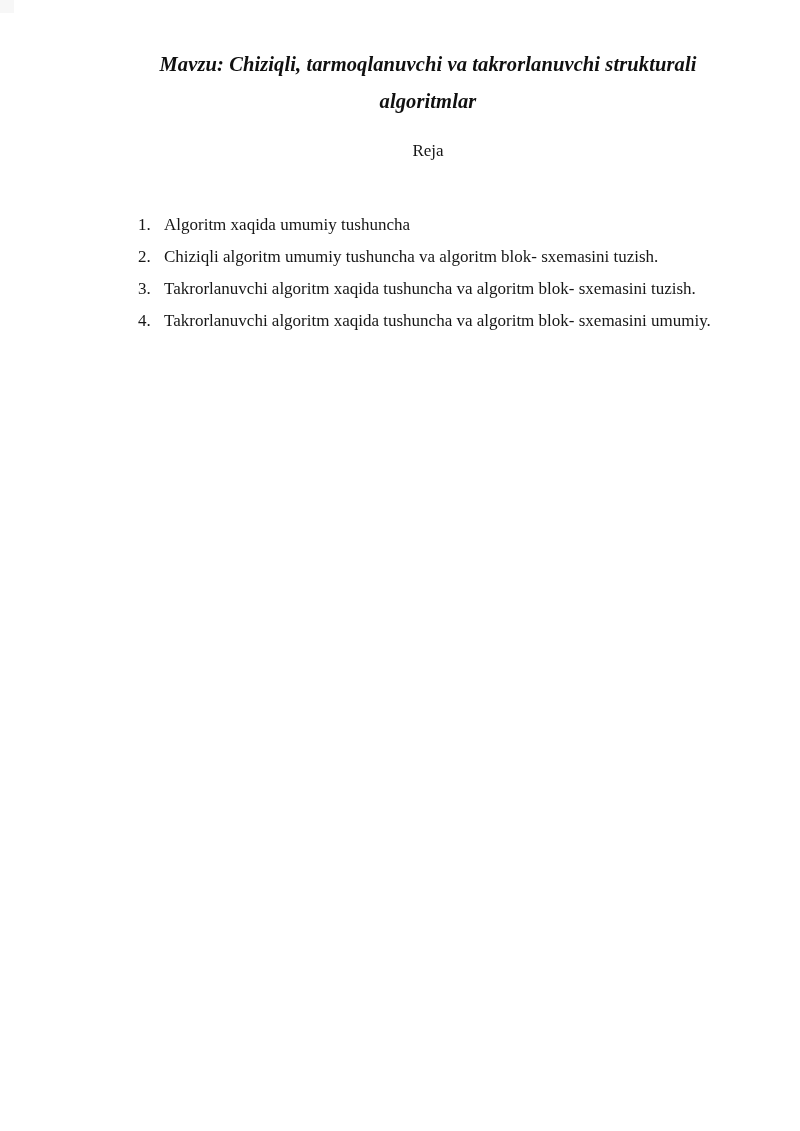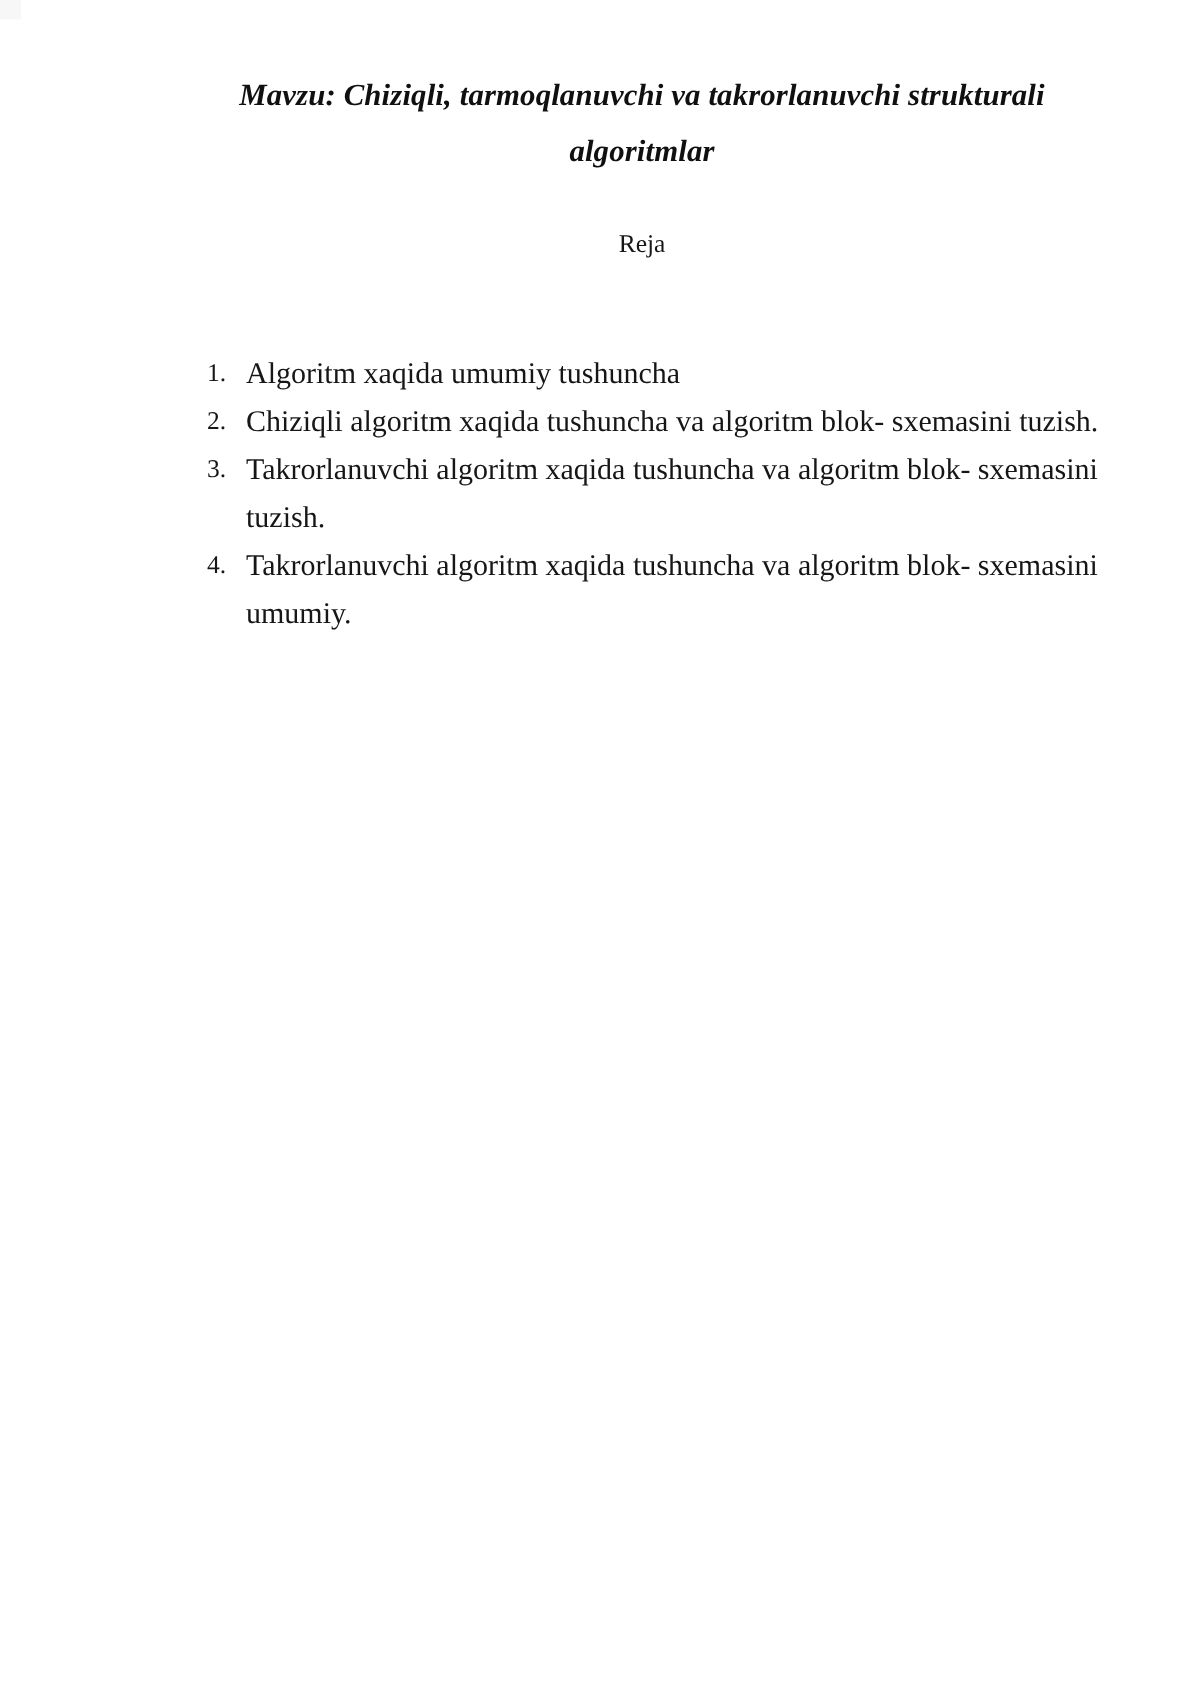--- a/index.html
+++ b/index.html
@@ -49,21 +49,21 @@
     line-height: 37px;
     letter-spacing: 0.1px;
     color: #101010;
     padding-top: 46px;
     width: 590px;
     margin-left: 133px;
   }
 
   
   .doc-subtitle {
-    margin: 14px;
+    margin: 2px;
     padding: 0;
     font-size: 17px;
     font-weight: normal;
     font-style: normal;
     text-align: center;
     line-height: 24px;
     color: #161616;
     width: 590px;
     margin-left: 133px;
     padding-top: 17px;
@@ -95,21 +95,21 @@
     top: 0;
     width: 22px;
     text-align: left;
     font-size: 17px;
     line-height: 32px;
     color: #161616;
   }
 
   .reja-text {
     display: block;
-    font-size: 20px;
+    font-size: 17px;
     line-height: 32px;
     color: #161616;
     text-align: left;
   }
 </style>
 </head>
 <body>
 
 <div class="page">
 
@@ -123,21 +123,21 @@
 
     <ol class="reja-list">
 
       <li class="reja-item">
         <span class="reja-marker">1.</span>
         <span class="reja-text">Algoritm xaqida umumiy tushuncha</span>
       </li>
 
       <li class="reja-item">
         <span class="reja-marker">2.</span>
-        <span class="reja-text">Chiziqli algoritm xaqida tushuncha va algoritm blok- sxemasini tuzish.</span>
+        <span class="reja-text">Chiziqli algoritm umumiy tushuncha va algoritm blok- sxemasini tuzish.</span>
       </li>
 
       <li class="reja-item">
         <span class="reja-marker">3.</span>
         <span class="reja-text">Takrorlanuvchi algoritm xaqida tushuncha va algoritm blok- sxemasini tuzish.</span>
       </li>
 
       <li class="reja-item">
         <span class="reja-marker">4.</span>
         <span class="reja-text">Takrorlanuvchi algoritm xaqida tushuncha va algoritm blok- sxemasini umumiy.</span>

